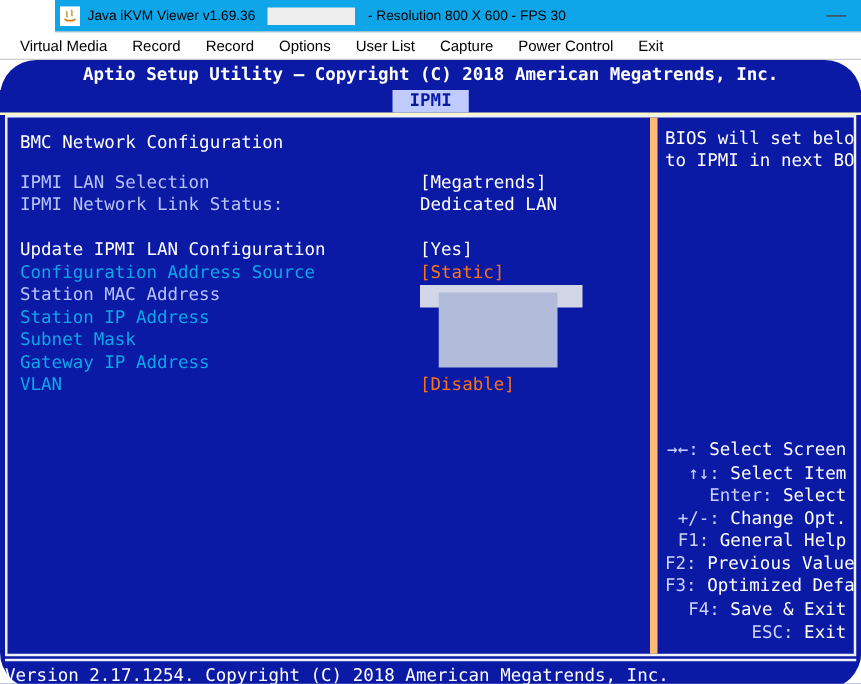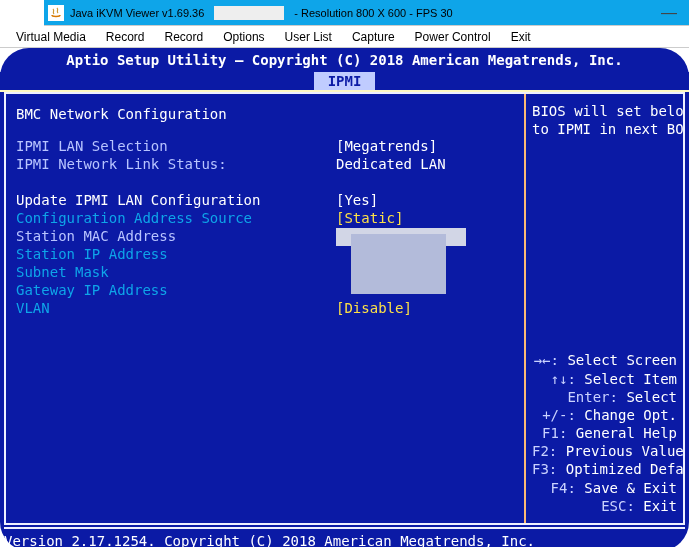--- a/index.html
+++ b/index.html
@@ -83,40 +83,40 @@
     .bios-content {
       flex: 1;
       display: flex;
       border: 2px solid #eef0ff;
       margin: 0 4px;
       background: #0b1aa5;
     }
     .bios-main {
       width: 520px;
       padding: 12px 10px;
-      border-right: 2px solid #fdba74;
+      border-right: 6px solid #fdba74;
       position: relative;
     }
     .bios-side {
       flex: 1;
       padding: 8px 6px;
       display: flex;
       flex-direction: column;
       overflow: hidden;
     }
     .bios-side-top {
       flex: 1;
       color: #fff;
       line-height: 1.3;
       white-space: nowrap;
     }
     .bios-line { display: flex; height: 18px; }
     .bios-label { width: 320px; }
     .bios-value { color: #fff; }
-    .bios-value.blue { color: #fde047; }
+    .bios-value.blue { color: #f97316; }
     .bios-title { color: #fff; margin-bottom: 16px; }
     .selected-row .bios-label { color: #fff; }
     .bios-blue-label { color: #0ea5e9; }
     .gap { height: 18px; }
     .redact-box { background: #d2d6e6; display: inline-block; }
     .redact-lg { width: 130px; height: 18px; }
     .redact-block { width: 95px; height: 60px; background: #b3bbda; position: absolute; left: 345px; top: 140px; }
     .bios-side-help {
       color: #fff;
       line-height: 1.3;

